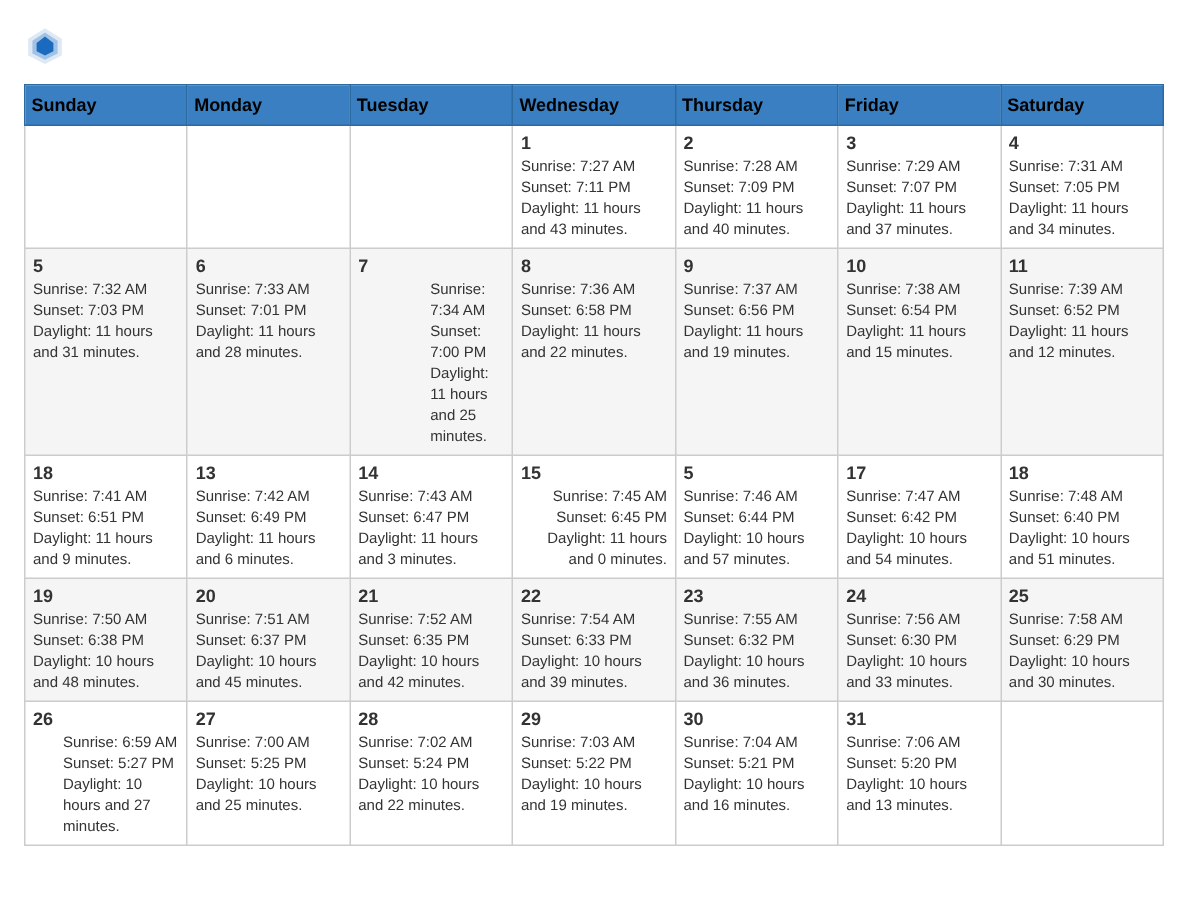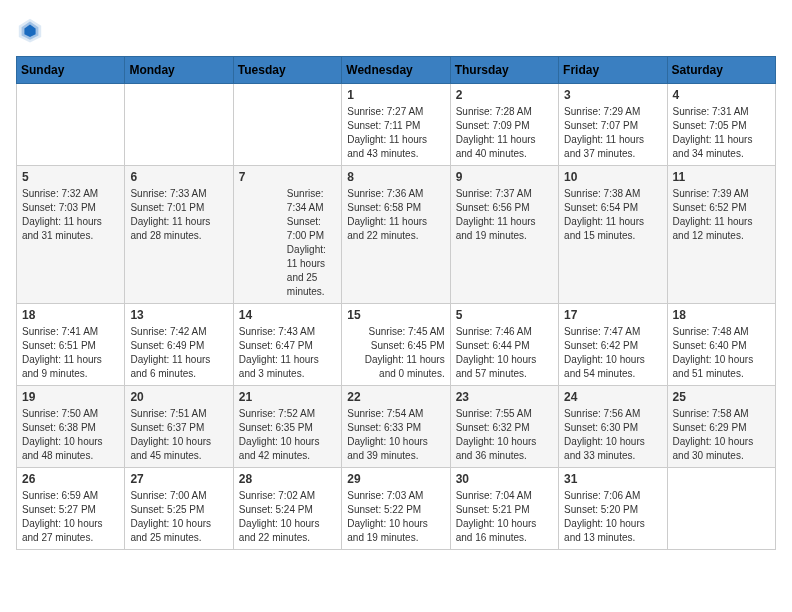--- a/index.html
+++ b/index.html
@@ -285,21 +285,21 @@
         <td>
           <span class="day-num">25</span>
           <div class="day-info" style="white-space: pre-line;">Sunrise: 7:58 AM
 Sunset: 6:29 PM
 Daylight: 10 hours and 30 minutes.</div>
         </td>
       </tr>
       <tr>
         <td>
           <span class="day-num">26</span>
-          <div class="day-info" style="white-space: pre-line;">Sunrise: 6:59 AM
+          <div class="day-info" style="white-space: pre-line; margin-left: 20px;">Sunrise: 6:59 AM
 Sunset: 5:27 PM
 Daylight: 10 hours and 27 minutes.</div>
         </td>
         <td>
           <span class="day-num">27</span>
           <div class="day-info" style="white-space: pre-line;">Sunrise: 7:00 AM
 Sunset: 5:25 PM
 Daylight: 10 hours and 25 minutes.</div>
         </td>
         <td>

